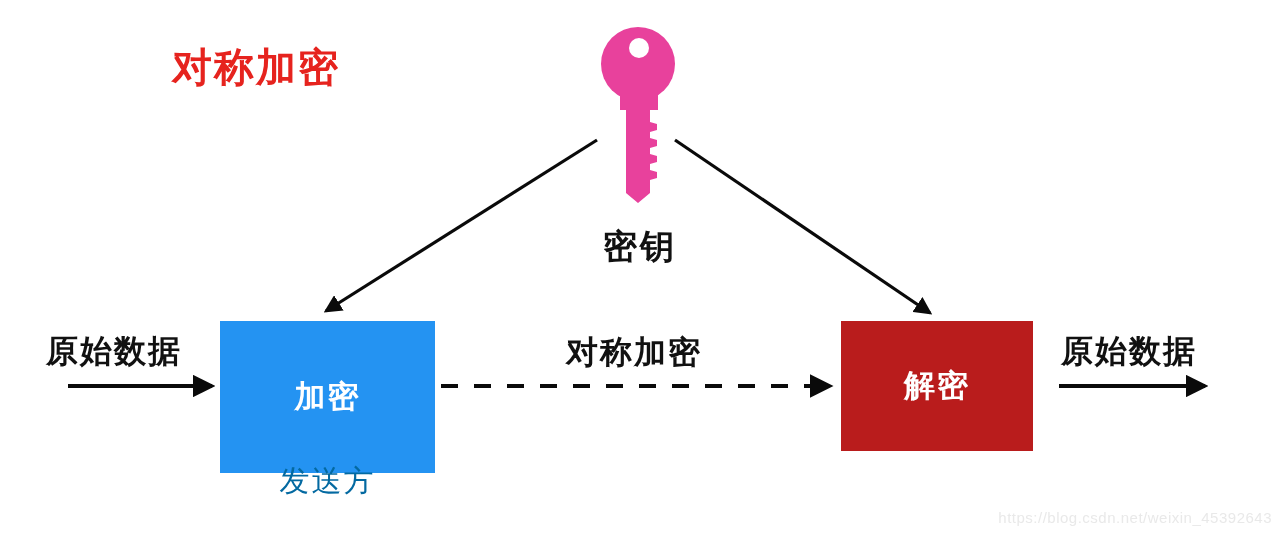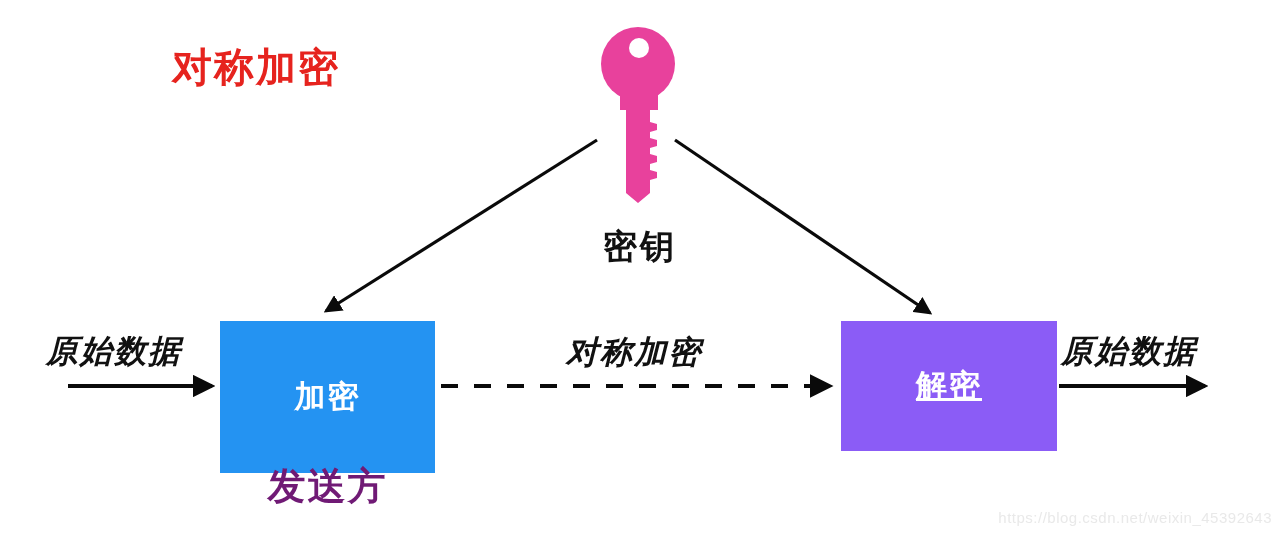--- a/index.html
+++ b/index.html
@@ -22,31 +22,31 @@
     text-align:center;
     font-size:34px;font-weight:bold;color:#111111;
     letter-spacing:3px;white-space:nowrap;margin-top:15px;
   }
   .node-box{
     display:flex;align-items:center;justify-content:center;
     color:#ffffff;font-size:31px;font-weight:600;
     letter-spacing:2px;
   }
   .encrypt-box{left:220px;top:321px;width:215px;height:152px;background:#2493F2;}
-  .decrypt-box{left:841px;top:321px;width:216px;height:130px;background:#8b5cf6;text-decoration:underline;}
+  .decrypt-box{left:841px;top:321px;width:192px;height:130px;background:#b91c1c;}
   .role-label{
     top:461px;
-    font-size:38px;font-weight:bold;color:#701a75;
+    font-size:30px;font-weight:normal;color:#0369a1;
     letter-spacing:2px;text-align:center;white-space:nowrap;
   }
   .sender-role{left:220px;width:215px;}
   .receiver-role{left:841px;width:216px;}
   .flow-label{
     font-size:32px;font-weight:bold;color:#111111;
-    letter-spacing:2px;white-space:nowrap;font-style:italic;
+    letter-spacing:2px;white-space:nowrap;
   }
   .left-data-label{left:46px;top:330px;}
   .cipher-label{left:566px;top:331px;}
   .right-data-label{left:1061px;top:330px;}
   .watermark{
     right:8px;top:509px;
     font-size:15px;color:#E9E9E9;
     letter-spacing:0.5px;white-space:nowrap;
   }
 </style>

